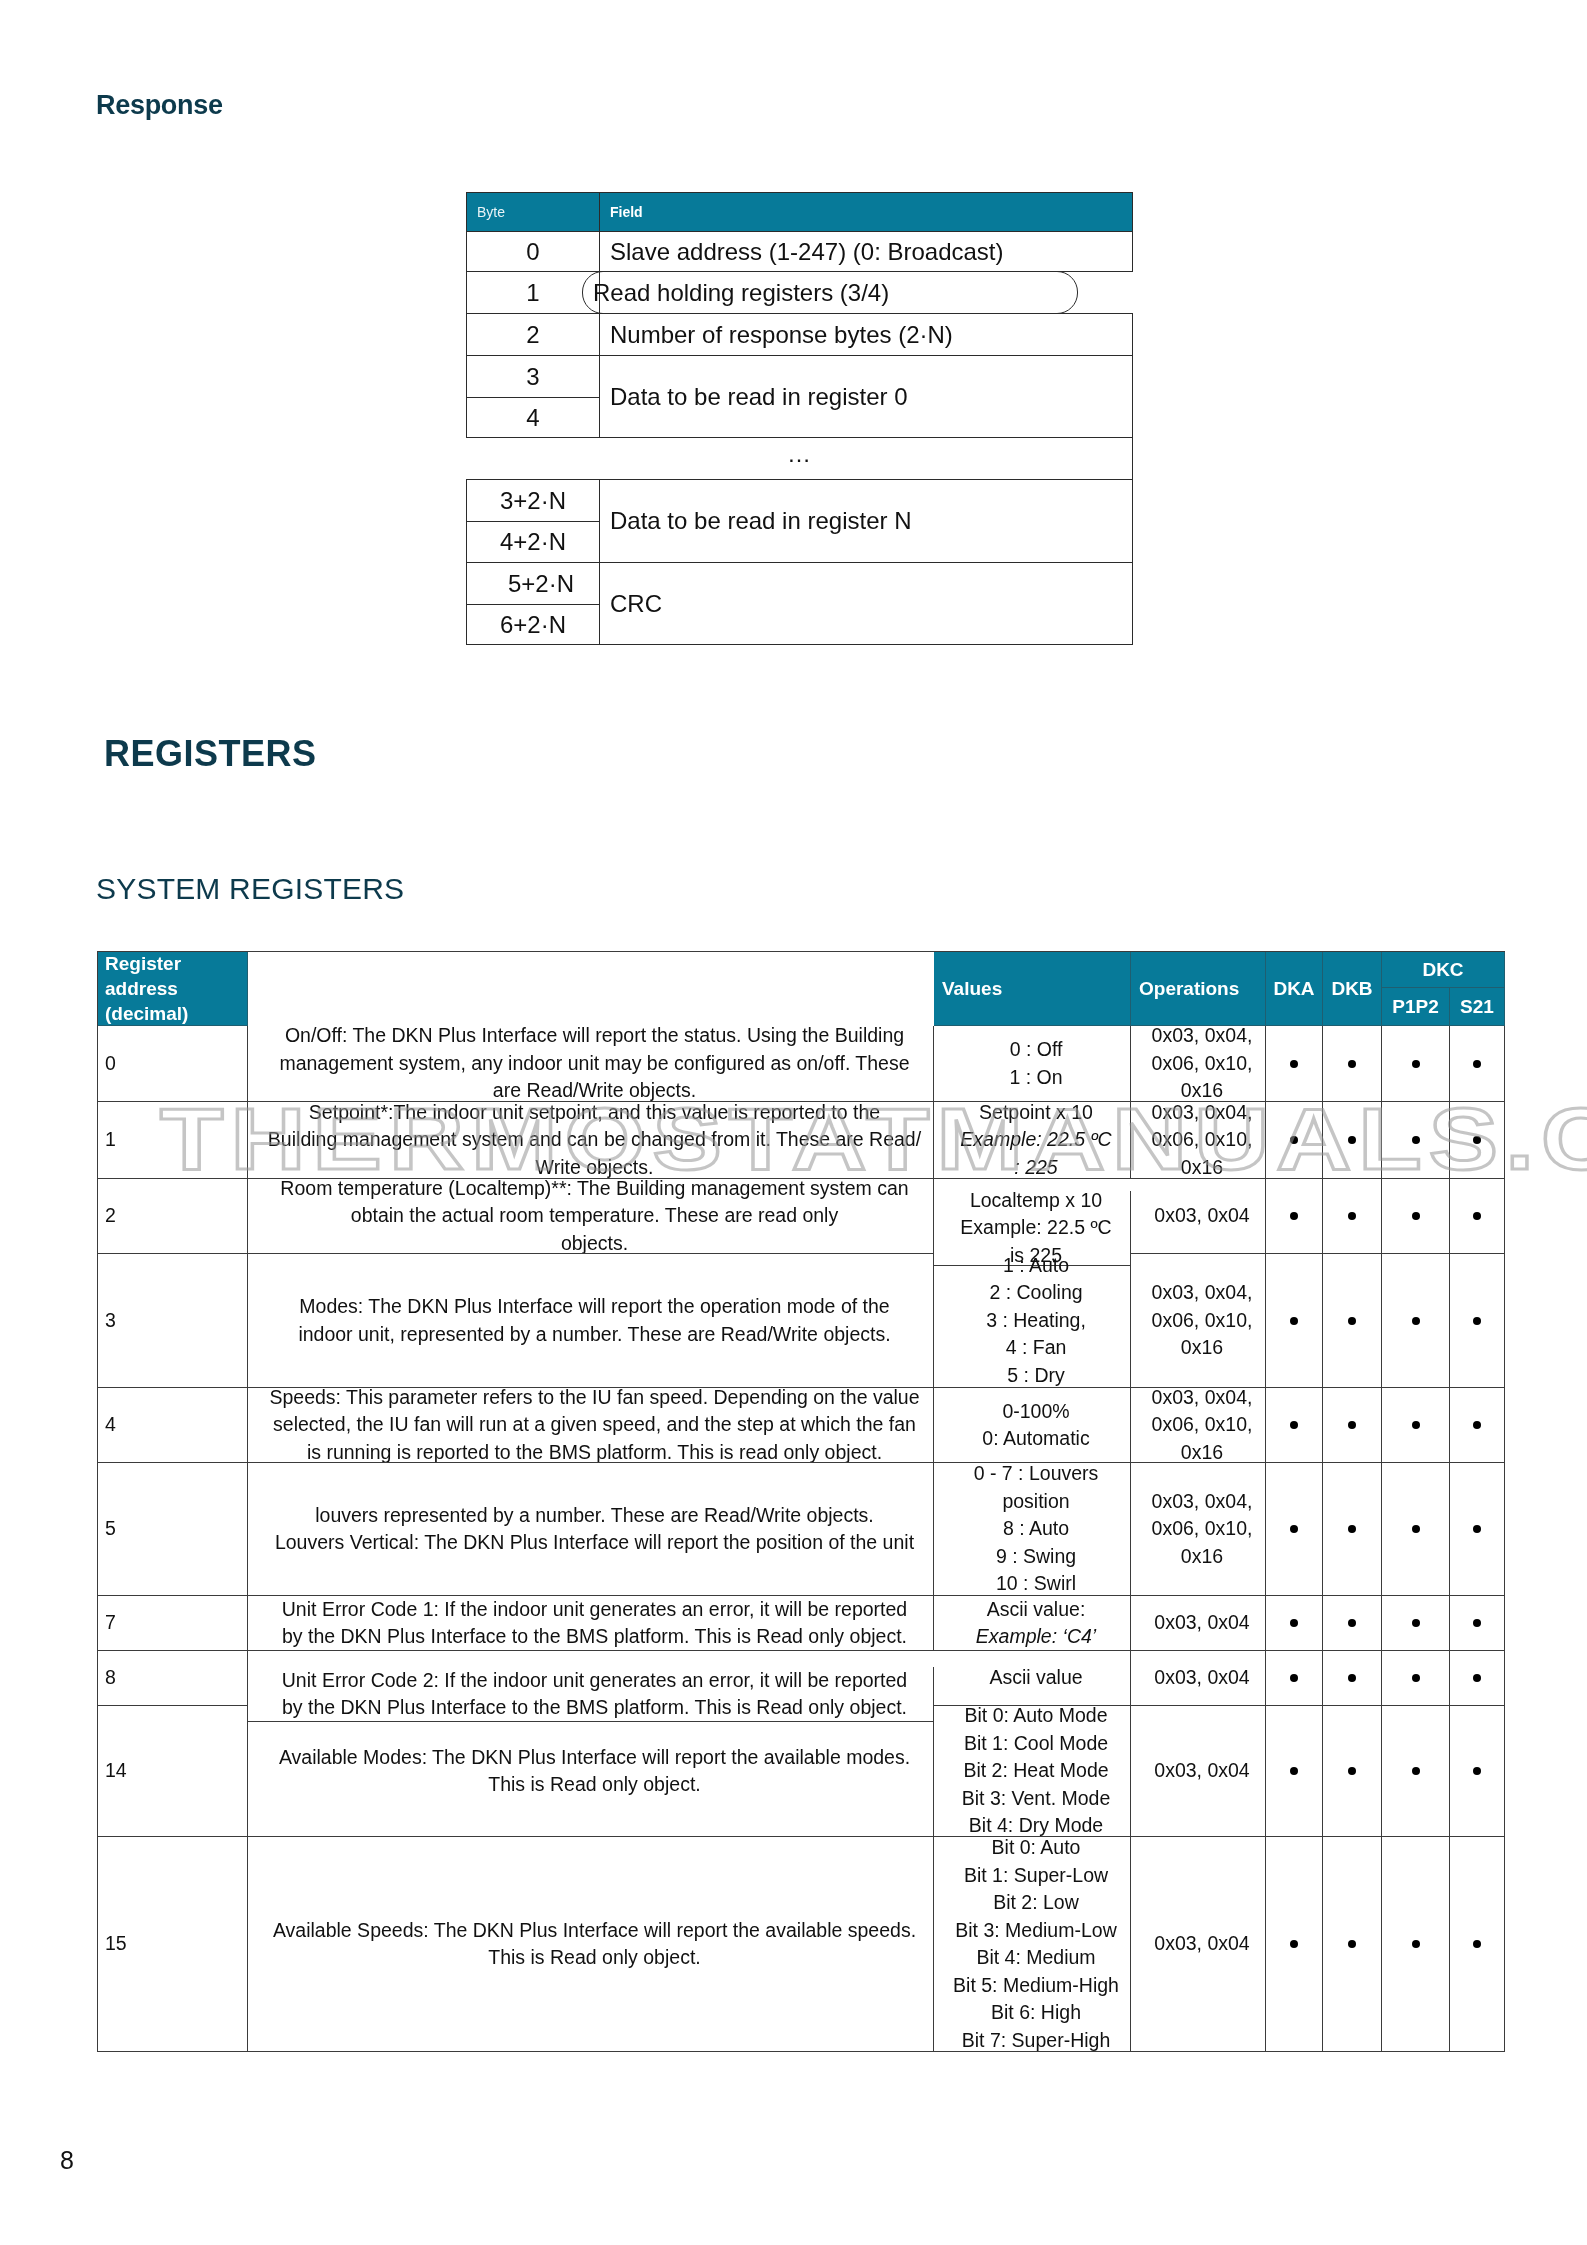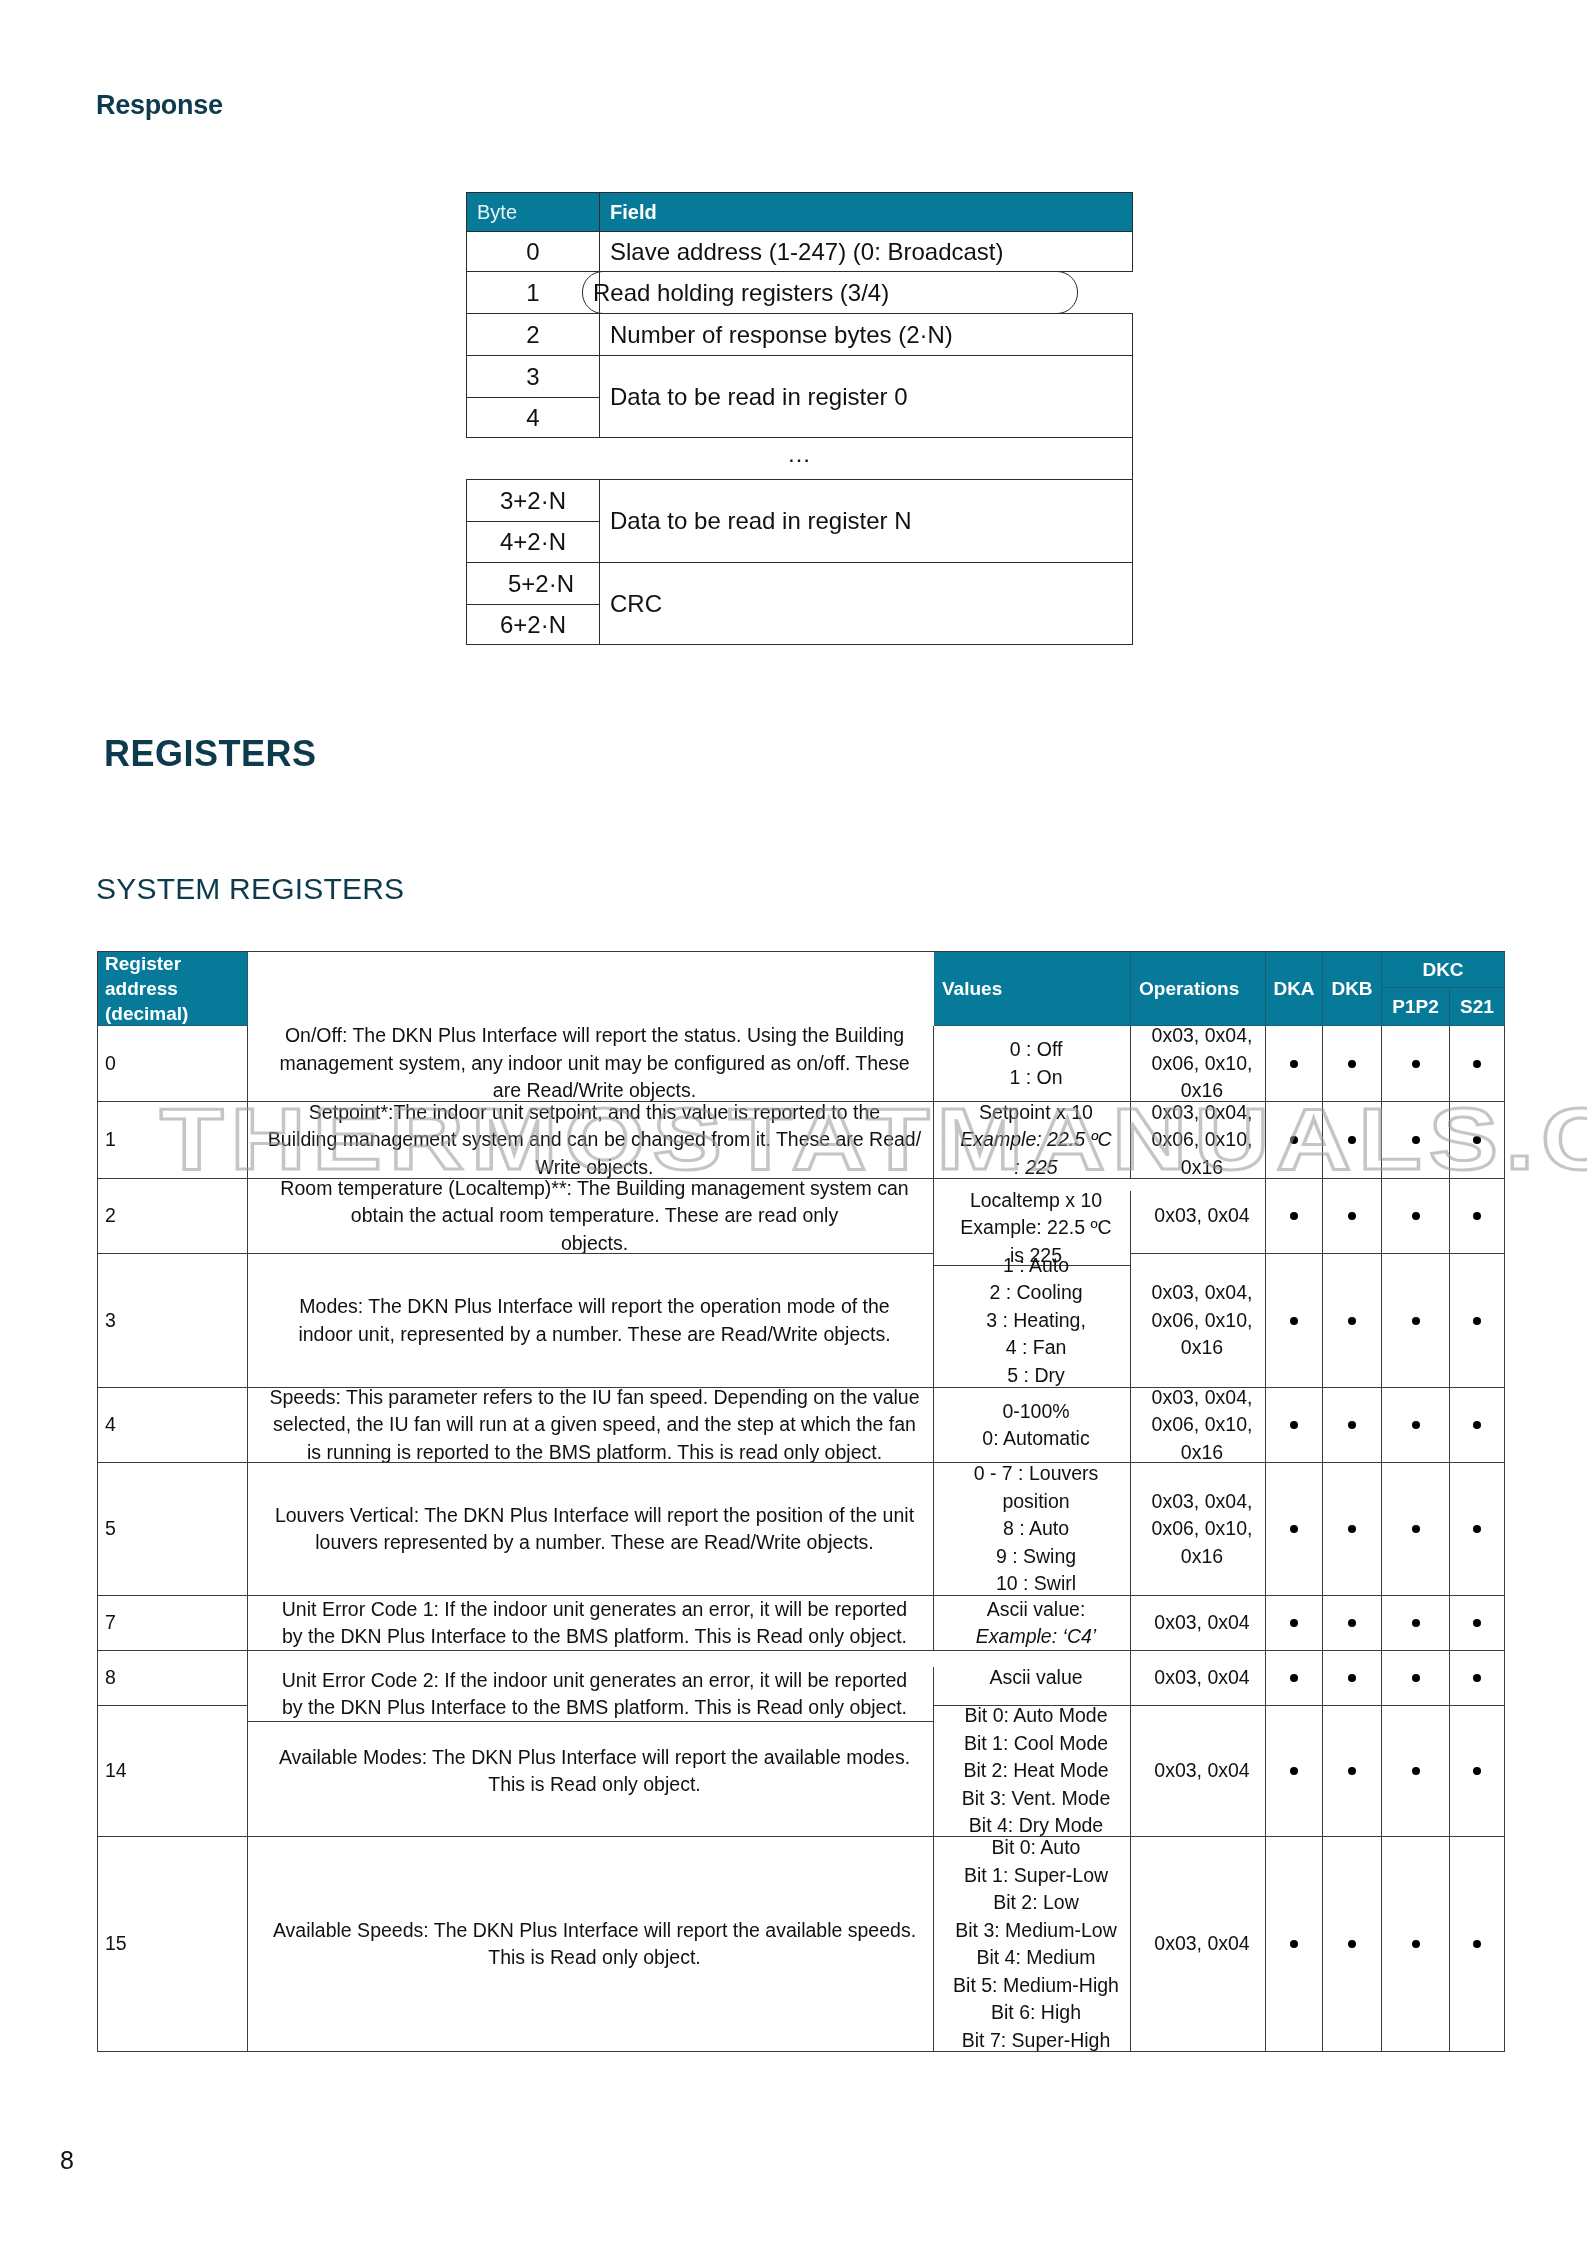--- a/index.html
+++ b/index.html
@@ -8,21 +8,21 @@
   .abs { position:absolute; }
   .h-response { left:96px; top:90px; font-size:27px; font-weight:bold; color:#0d3a4c; letter-spacing:-0.3px; }
   .h-registers { left:104px; top:733px; font-size:36px; font-weight:bold; color:#0d3a4c; letter-spacing:0.5px; }
   .h-system { left:96px; top:872px; font-size:30px; color:#0d3a4c; letter-spacing:0.2px; }
   .page-num { left:60px; top:2146px; font-size:25px; color:#111; }
 
   
   .rt { left:466px; top:192px; width:667px; height:453px; }
   .rt .cell { position:absolute; box-sizing:border-box; border:1px solid #2b2b2b; font-size:24px;
               display:flex; align-items:center; color:#111; }
-  .rt .hdr { background:#077a99; color:#eaf4f7; font-size:20px; border-color:#2b2b2b; }
+  .rt .hdr { background:#077a99; color:#eaf4f7; font-size:14px; border-color:#2b2b2b; }
   .rt .hdr.b { font-weight:bold; color:#fff; }
   .rt .byte { justify-content:center; }
   .rt .field { padding-left:10px; }
 
   
   .reg { left:97px; top:951px; width:1408px; height:1101px; }
   .reg .c { position:absolute; box-sizing:border-box; border-right:1.5px solid #3b3b3b; border-bottom:1.5px solid #3b3b3b;
             font-size:19.5px; line-height:27.5px; color:#111; display:flex; align-items:center; padding-left:8px; overflow:hidden; }
   .reg .h { background:#077a99; color:#fff; font-weight:bold; font-size:19px; line-height:25px; border-color:#1f5e70; }
   .reg .frame { position:absolute; left:0; top:0; right:0; bottom:0; border:1.5px solid #3b3b3b; border-right:none; border-bottom:none; pointer-events:none; box-sizing:border-box; }
@@ -215,22 +215,22 @@
         <div class="dot"></div>
       </div>
       <div class="c center" style="left: 1285px; top: 437px; width: 68px; height: 75px;">
         <div class="dot"></div>
       </div>
       <div class="c center" style="left: 1353px; top: 437px; width: 55px; height: 75px;">
         <div class="dot"></div>
       </div>
       <div class="c" style="left: 0px; top: 512px; width: 151px; height: 133px;">5</div>
       <div class="c lines" style="left: 151px; top: 512px; width: 686px; height: 133px;">
+        <span>louvers represented by a number. These are Read/Write objects.</span>
         <span>Louvers Vertical: The DKN Plus Interface will report the position of the unit</span>
-        <span>louvers represented by a number. These are Read/Write objects.</span>
       </div>
       <div class="c lines" style="left: 837px; top: 512px; width: 197px; height: 133px;">
         <span>0 - 7 : Louvers</span>
         <span>position</span>
         <span>8 : Auto</span>
         <span>9 : Swing</span>
         <span>10 : Swirl</span>
       </div>
       <div class="c lines" style="left: 1034px; top: 512px; width: 135px; height: 133px;">
         <span>0x03, 0x04,</span>

